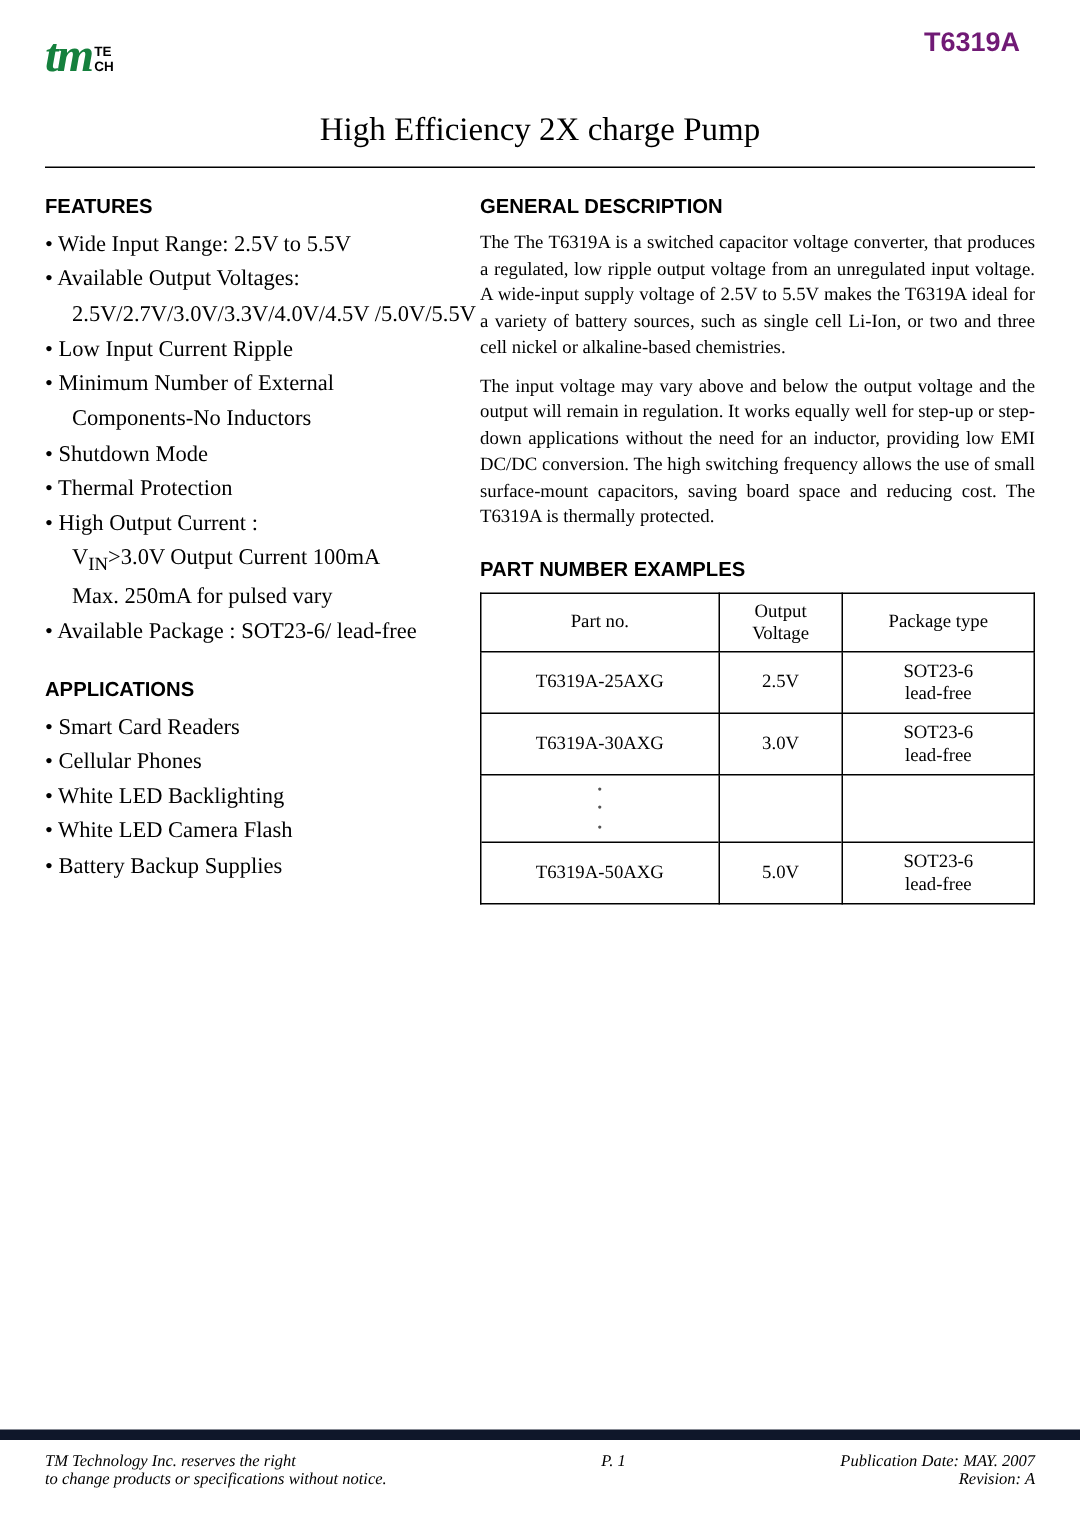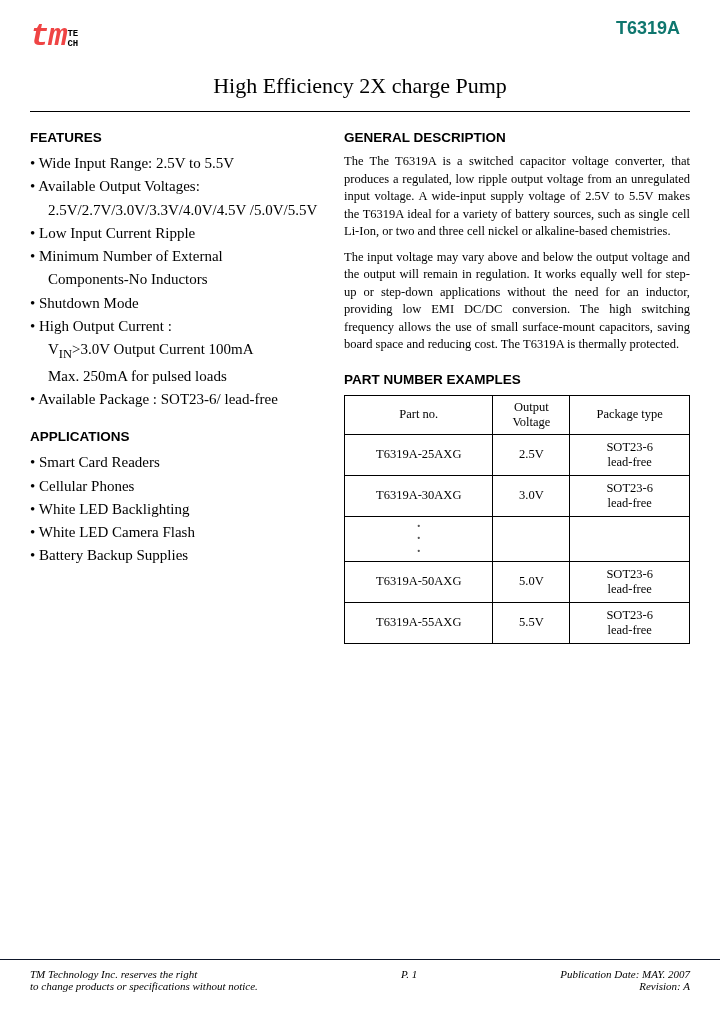--- a/index.html
+++ b/index.html
@@ -18,62 +18,61 @@
       display: flex;
       justify-content: space-between;
       align-items: flex-start;
       padding: 18px 40px 10px 30px;
     }
     .logo {
       display: flex;
       align-items: center;
     }
     .logo-tm {
-      font-family: Liberation Mono, monospace;
+      font-family: Liberation Serif, serif;
       font-weight: bold;
       font-size: 32px;
       font-style: italic;
-      color: #ef4444;
+      color: #15803d;
       letter-spacing: -1px;
     }
     .logo-tech {
       display: flex;
       flex-direction: column;
       font-size: 9px;
-      font-family: Liberation Mono, monospace;
+      font-family: Liberation Sans, sans-serif;
       font-weight: bold;
       line-height: 1.1;
       margin-left: 1px;
       margin-top: 6px;
     }
     .part-number {
       font-family: Arial, sans-serif;
       font-weight: bold;
       font-size: 18px;
-      color: #0f766e;
+      color: #701a75;
     }
 
     .title-row {
       text-align: center;
       padding: 8px 40px 12px 40px;
       font-size: 22px;
       font-weight: normal;
     }
 
     .divider {
       border: none;
       border-top: 1.5px solid #000;
       margin: 0 30px;
     }
 
     
     .content {
       display: flex;
       padding: 18px 30px 0 30px;
-      gap: 24px;
     }
     .col-left {
       flex: 0 0 290px;
       width: 290px;
     }
     .col-right {
       flex: 1;
     }
 
     
@@ -152,21 +151,21 @@
       color: #555;
     }
 
     
     .footer {
       position: absolute;
       bottom: 20px;
       left: 0;
       right: 0;
       padding: 8px 30px 0 30px;
-      border-top: 1px solid #0f172a;
+      border-top: 7px solid #0f172a;
       display: flex;
       justify-content: space-between;
       align-items: flex-start;
       font-size: 11px;
       font-style: italic;
     }
     .footer-left {
       flex: 0 0 auto;
     }
     .footer-center {
@@ -204,23 +203,24 @@
     <div class="section">
       <div class="section-title">FEATURES</div>
       <ul class="features-list">
         <li>Wide Input Range: 2.5V to 5.5V</li>
         <li>Available Output Voltages:</li>
         <li class="sub" style="padding-left:18px;">2.5V/2.7V/3.0V/3.3V/4.0V/4.5V /5.0V/5.5V</li>
         <li>Low Input Current Ripple</li>
         <li>Minimum Number of External</li>
         <li class="sub" style="padding-left:18px;">Components-No Inductors</li>
         <li>Shutdown Mode</li>
+        <li>Thermal Protection</li>
         <li>High Output Current :</li>
         <li class="sub" style="padding-left:18px;">V<sub>IN</sub>&gt;3.0V Output Current 100mA</li>
-        <li class="sub" style="padding-left:18px;">Max. 250mA for pulsed loads</li>
+        <li class="sub" style="padding-left:18px;">Max. 250mA for pulsed vary</li>
         <li>Available Package : SOT23-6/ lead-free</li>
       </ul>
     </div>
 
     <div class="section applications">
       <div class="section-title">APPLICATIONS</div>
       <ul class="features-list">
         <li>Smart Card Readers</li>
         <li>Cellular Phones</li>
         <li>White LED Backlighting</li>
@@ -269,25 +269,20 @@
               </div>
             </td>
             <td style="border:1px solid #000; border-top:none; border-bottom:none;"></td>
             <td style="border:1px solid #000; border-top:none; border-bottom:none;"></td>
           </tr>
           <tr>
             <td>T6319A-50AXG</td>
             <td>5.0V</td>
             <td>SOT23-6<br>lead-free</td>
           </tr>
-          <tr>
-            <td>T6319A-55AXG</td>
-            <td>5.5V</td>
-            <td>SOT23-6<br>lead-free</td>
-          </tr>
         </tbody>
       </table>
     </div>
 
   </div>
 </div>
 
 <div class="footer">
   <div class="footer-left">
     <div>TM Technology Inc. reserves the right</div>

